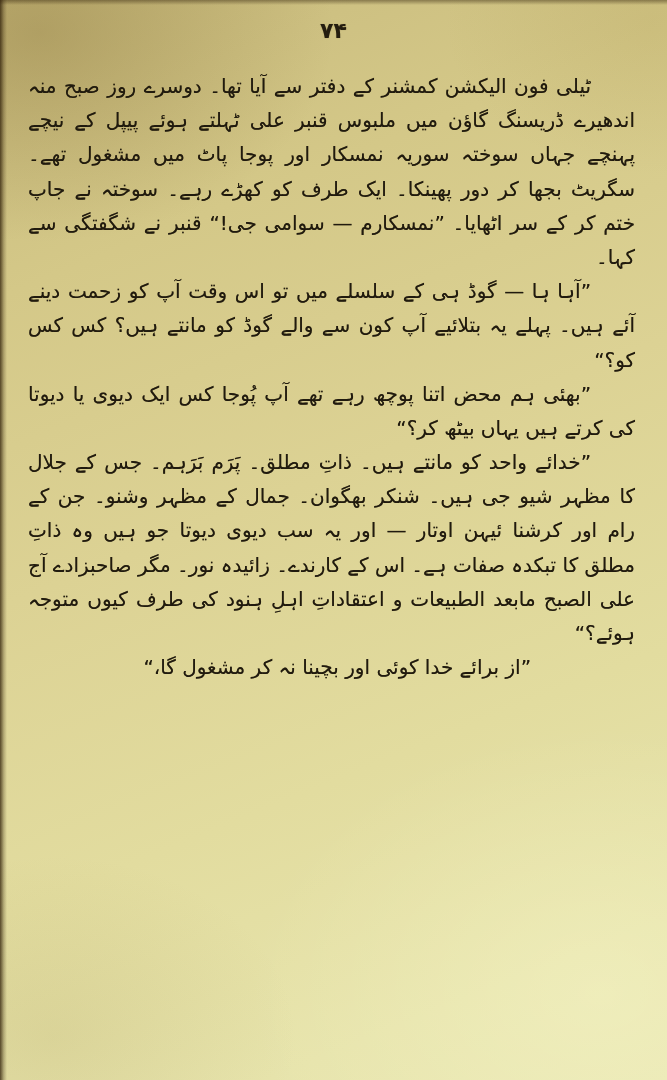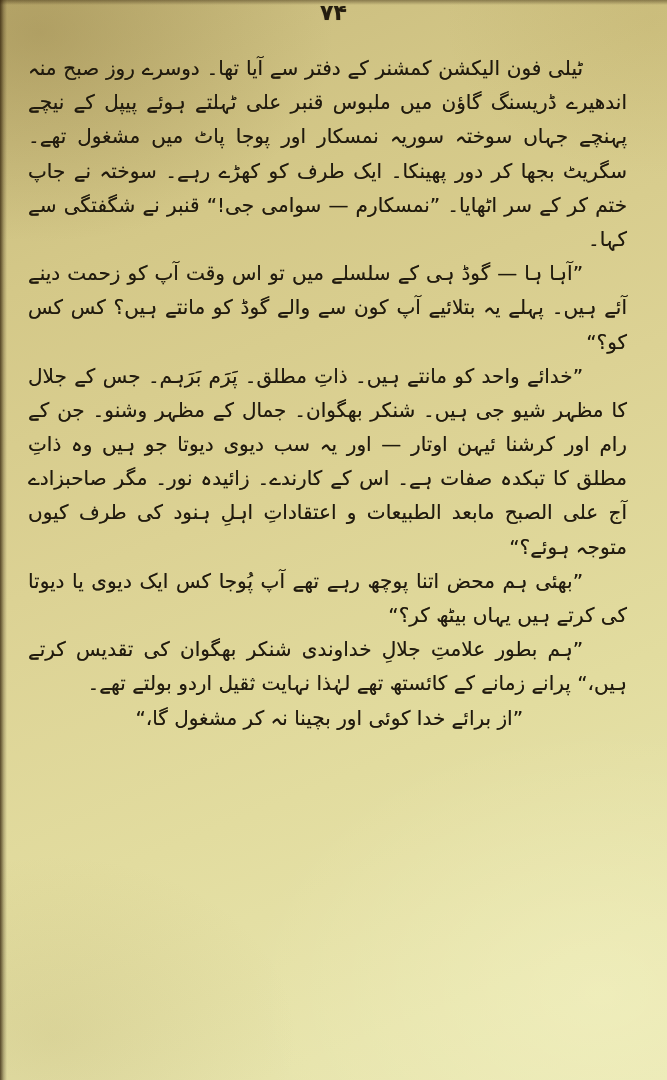--- a/index.html
+++ b/index.html
@@ -40,32 +40,32 @@
     content: "";
     position: absolute;
     left: 0; right: 0; top: 0;
     height: 5px;
     background: linear-gradient(to bottom, rgba(52, 36, 12, 0.45), rgba(52, 36, 12, 0));
     pointer-events: none;
   }
 
   .page-number {
     text-align: center;
-    padding-top: 0;
+    padding-top: 18px;
     font-size: 22px;
     font-weight: bold;
     letter-spacing: 4px;
     color: #241d0f;
     text-shadow: 0 0 1px rgba(40,30,10,0.35);
   }
 
   .text-block {
     direction: rtl;
     unicode-bidi: embed;
-    margin: 26px 40px 0 28px;
+    margin: 26px 32px 0 28px;
     font-size: 20px;
     line-height: 1.71;
     text-align: justify;
     text-justify: inter-word;
     color: #201a0e;
     text-shadow: 0 0 0.6px rgba(35,26,8,0.55);
   }
 
   .para { margin: 0; }
   .para.body  { text-indent: 44px; }   
@@ -74,18 +74,17 @@
 </head>
 <body>
 
 <div class="scan-page">
   <div class="page-number">۷۴</div>
 
   <div class="text-block">
 
   <p class="para body">ٹیلی فون الیکشن کمشنر کے دفتر سے آیا تھا۔ دوسرے روز صبح منہ اندھیرے ڈریسنگ گاؤن میں ملبوس قنبر علی ٹہلتے ہوئے پیپل کے نیچے پہنچے جہاں سوختہ سوریہ نمسکار اور پوجا پاٹ میں مشغول تھے۔ سگریٹ بجھا کر دور پھینکا۔ ایک طرف کو کھڑے رہے۔ سوختہ نے جاپ ختم کر کے سر اٹھایا۔ ”نمسکارم — سوامی جی!“ قنبر نے شگفتگی سے کہا۔</p>
       <p class="para body">”آہا ہا — گوڈ ہی کے سلسلے میں تو اس وقت آپ کو زحمت دینے آئے ہیں۔ پہلے یہ بتلائیے آپ کون سے والے گوڈ کو مانتے ہیں؟ کس کس کو؟“</p>
+      <p class="para body">”بھئی ہم محض اتنا پوچھ رہے تھے آپ پُوجا کس ایک دیوی یا دیوتا کی کرتے ہیں یہاں بیٹھ کر؟“</p>
       <p class="para body">”خدائے واحد کو مانتے ہیں۔ ذاتِ مطلق۔ پَرَم بَرَہم۔ جس کے جلال کا مظہر شیو جی ہیں۔ شنکر بھگوان۔ جمال کے مظہر وشنو۔ جن کے رام اور کرشنا ئیہن اوتار — اور یہ سب دیوی دیوتا جو ہیں وہ ذاتِ مطلق کا تبکدہ صفات ہے۔ اس کے کارندے۔ زائیدہ نور۔ مگر صاحبزادے آج علی الصبح مابعد الطبیعات و اعتقاداتِ اہلِ ہنود کی طرف کیوں متوجہ ہوئے؟“</p>
-      <p class="para body">”بھئی ہم محض اتنا پوچھ رہے تھے آپ پُوجا کس ایک دیوی یا دیوتا کی کرتے ہیں یہاں بیٹھ کر؟“</p>
-      <p class="para body">”ہم بطور علامتِ جلالِ خداوندی شنکر بھگوان کی تقدیس کرتے ہیں،“ پرانے زمانے کے کائستھ تھے لہٰذا نہایت ثقیل اردو بولتے تھے۔</p>
       <p class="para short">”از برائے خدا کوئی اور بچینا نہ کر مشغول گا،“</p>
     </div>
 </div>
 
 </body></html>

